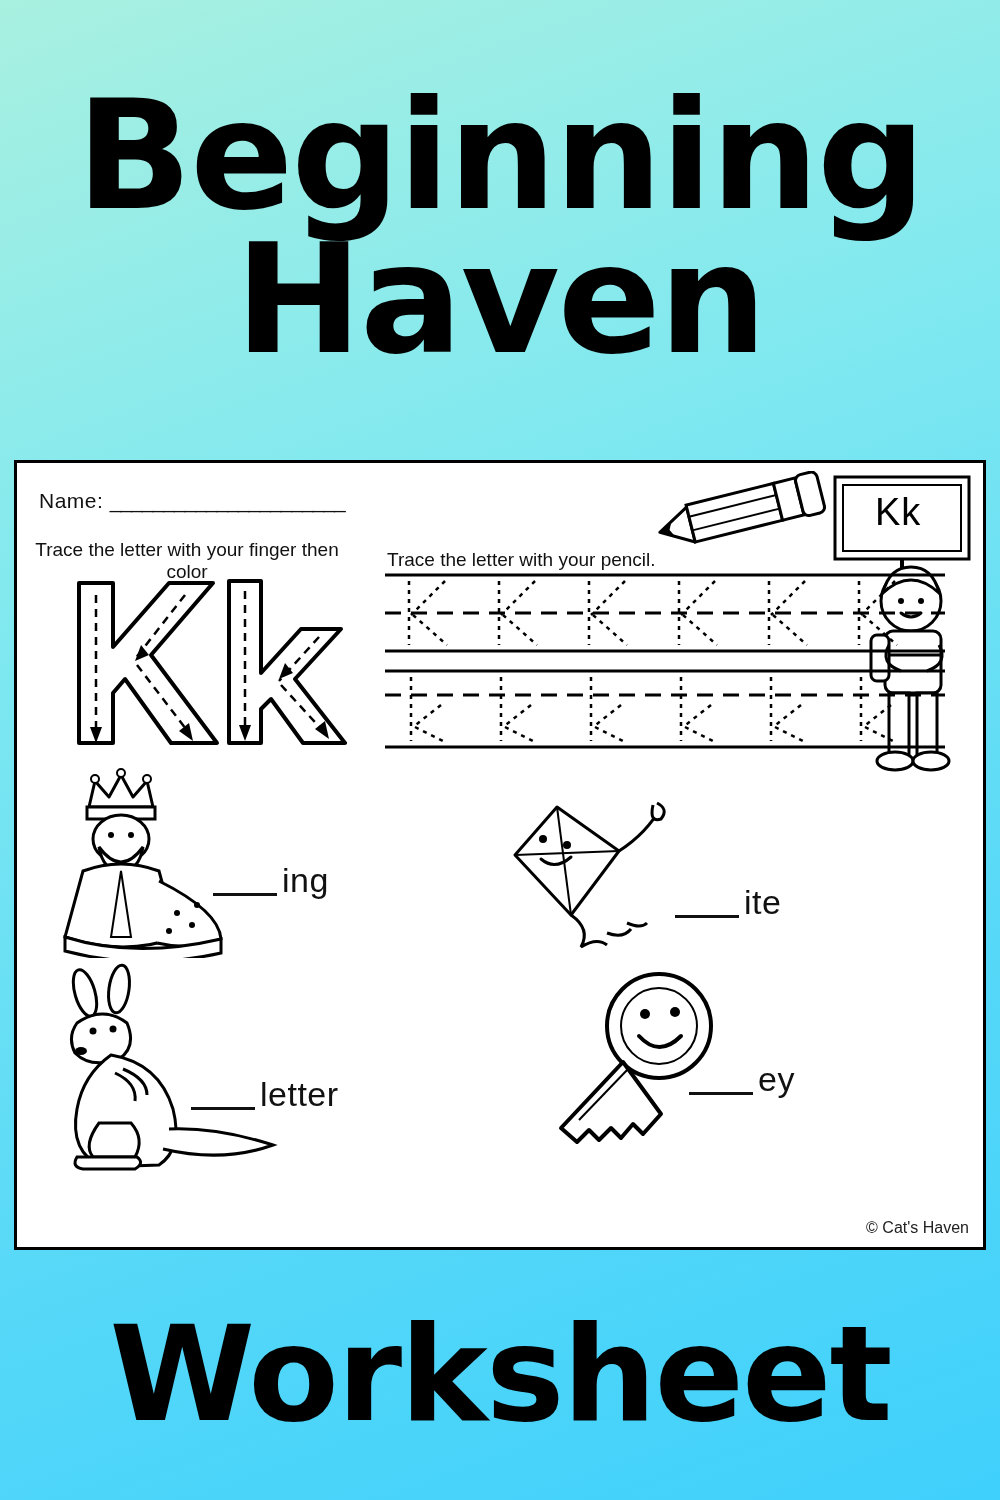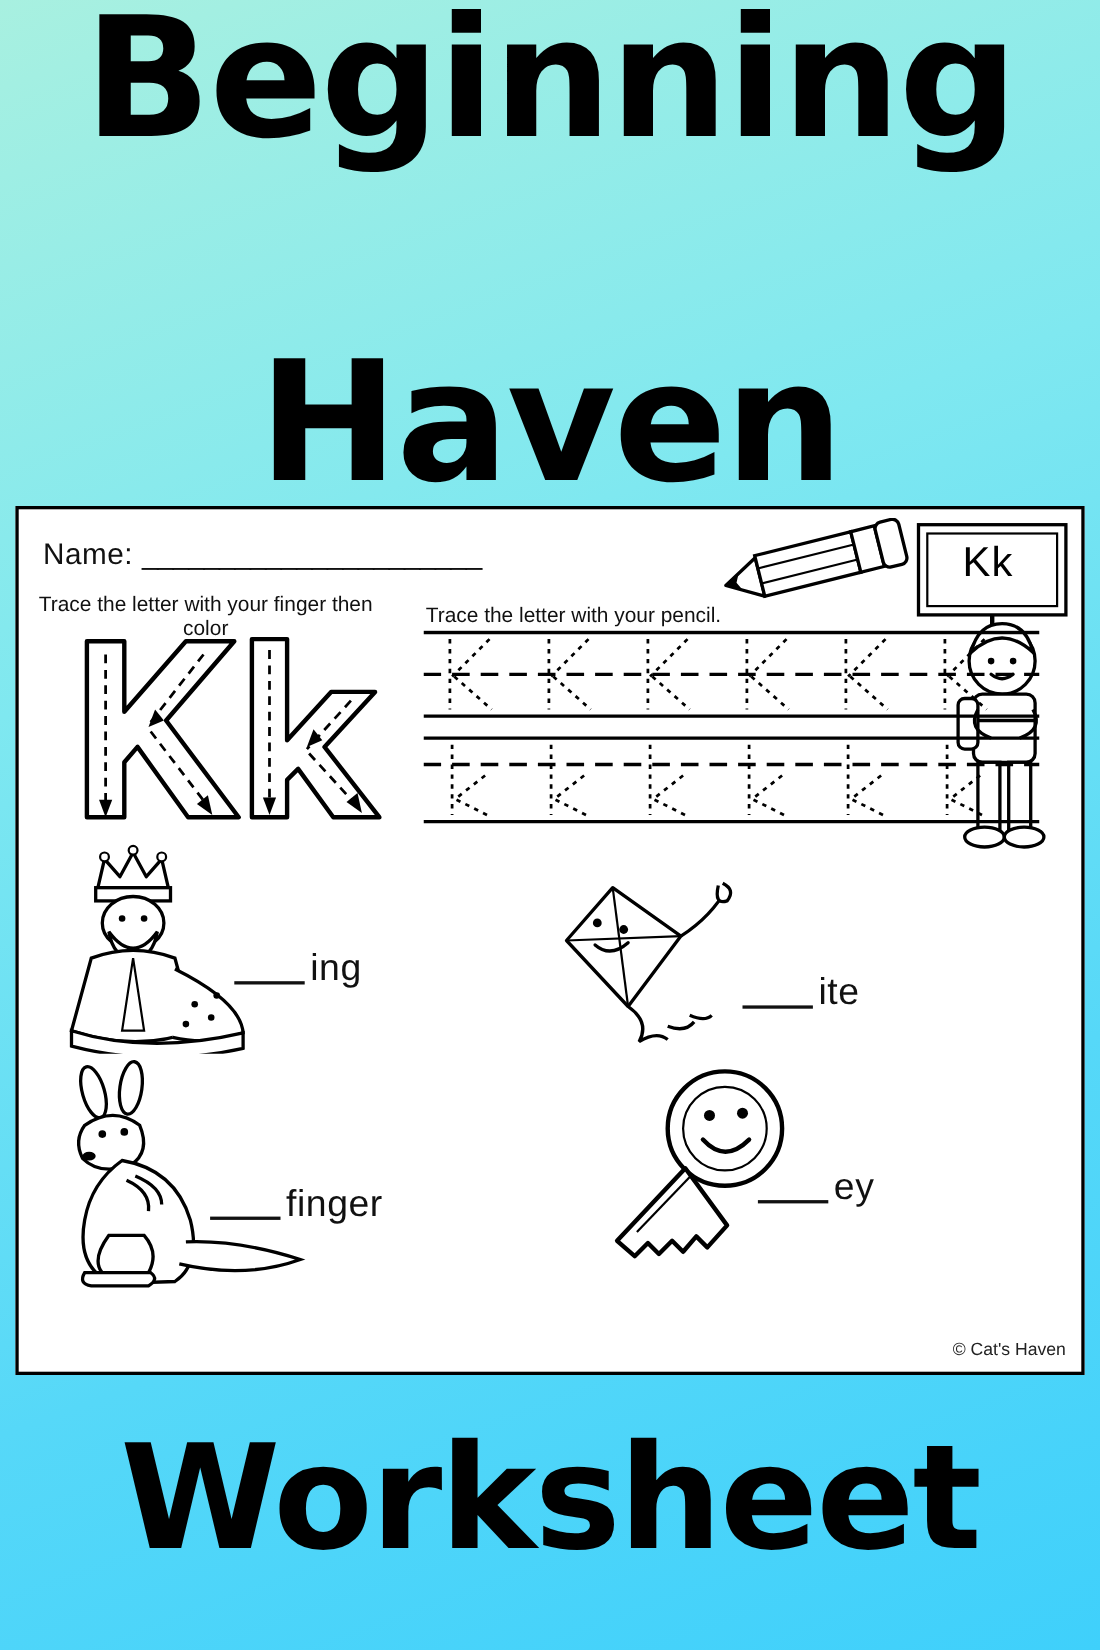--- a/index.html
+++ b/index.html
@@ -22,37 +22,37 @@
   
   .banner-top {
     position: absolute;
     top: 0;
     left: 0;
     width: 1000px;
     height: 456px;
     display: flex;
     flex-direction: column;
     align-items: center;
-    justify-content: space-between;
+    justify-content: center;
     text-align: center;
   }
   .banner-line {
     font-family: "DejaVu Sans", sans-serif;
     font-weight: bold;
     font-size: 150px;
     line-height: 0.95;
     color: #000;
     letter-spacing: -2px;
   }
   .banner-line.l1 { font-size: 152px; }
   .banner-line.l2 { font-size: 152px; }
 
   .banner-bottom {
     position: absolute;
-    bottom: 12px;
+    bottom: 0;
     left: 0;
     width: 1000px;
     height: 250px;
     display: flex;
     align-items: center;
     justify-content: center;
   }
   .banner-bottom .banner-line {
     font-size: 132px;
   }
@@ -67,21 +67,21 @@
     background: #ffffff;
     border: 3px solid #000;
     box-sizing: border-box;
     overflow: hidden;
   }
 
   .name-row {
     position: absolute;
     left: 22px;
     top: 26px;
-    font-size: 27px;
+    font-size: 21px;
     color: #111;
     letter-spacing: 0.5px;
     white-space: nowrap;
   }
   .name-row .line {
     letter-spacing: -1px;
   }
 
   .instr {
     position: absolute;
@@ -439,21 +439,21 @@
           <path d="M78 110 q22 10 20 28" stroke="#000" stroke-width="3" fill="none"></path>
           <path d="M86 106 q24 10 24 26" stroke="#000" stroke-width="3" fill="none"></path>
 
           <path d="M126 186 q60 14 110 -4 q-56 -18 -104 -16" fill="#fff" stroke="#000" stroke-width="3"></path>
 
           <path d="M62 160 q-16 22 -6 34 l42 0 q10 -18 -4 -34 z" fill="#fff" stroke="#000" stroke-width="3"></path>
           <path d="M40 194 q-6 10 6 12 l52 0 q10 -6 2 -12 z" fill="#fff" stroke="#000" stroke-width="3"></path>
         </svg>
       </div>
       <div class="answer" style="left:154px; top:112px;">
-        <span class="blank"></span><span>finger</span>
+        <span class="blank"></span><span>letter</span>
       </div>
     </div>
 
     <div class="item item-key">
       <div class="art">
         <svg viewBox="0 0 200 200" width="200" height="200">
           <circle cx="122" cy="58" r="52" fill="#fff" stroke="#000" stroke-width="4"></circle>
           <circle cx="122" cy="58" r="38" fill="#fff" stroke="#000" stroke-width="2"></circle>
           <circle cx="108" cy="46" r="5" fill="#000"></circle>
           <circle cx="138" cy="44" r="5" fill="#000"></circle>

